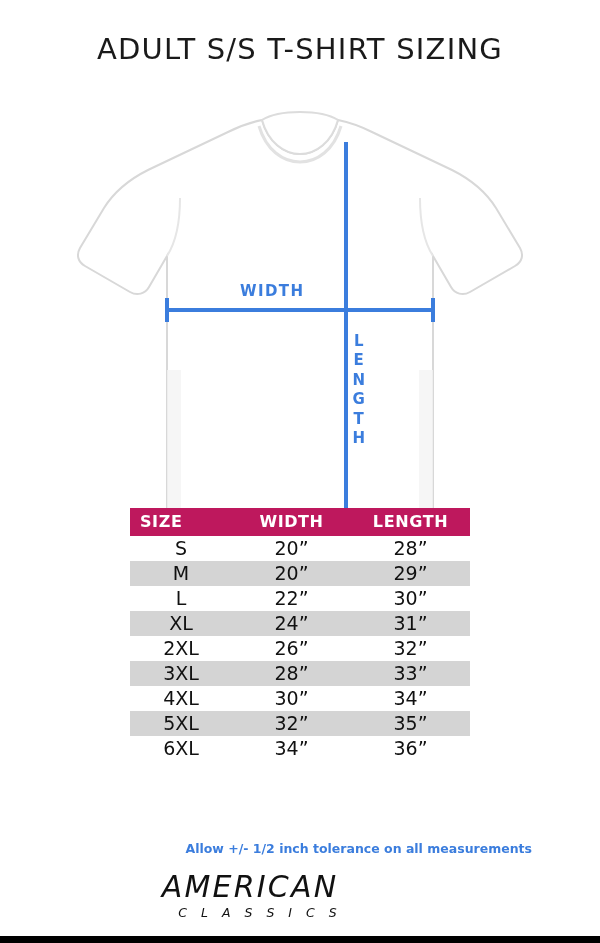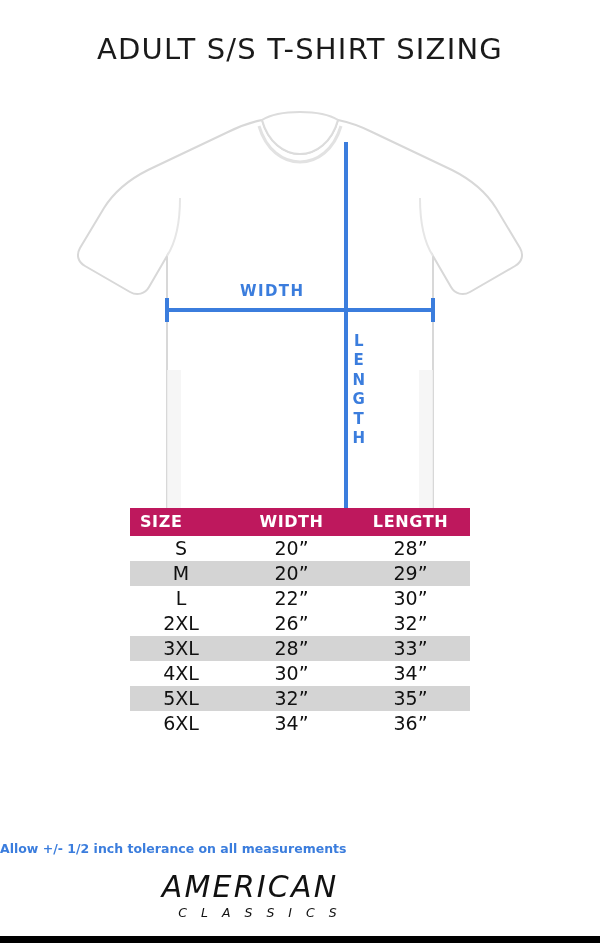--- a/index.html
+++ b/index.html
@@ -113,21 +113,21 @@
   .col-size { width: 30%; }
   .col-width { width: 35%; }
   .col-length { width: 35%; }
 
   
   .tolerance {
     position: absolute;
     left: 0;
     top: 841px;
     width: 532px;
-    text-align: left;
+    text-align: right;
     color: #3b7ddd;
     font-size: 12.5px;
     font-weight: bold;
     font-family: "DejaVu Sans", sans-serif;
   }
 
   
   .brand {
     position: absolute;
     left: 0;
@@ -242,20 +242,25 @@
         <tr class="even">
           <td>M</td>
           <td>20”</td>
           <td>29”</td>
         </tr>
         <tr class="odd">
           <td>L</td>
           <td>22”</td>
           <td>30”</td>
         </tr>
+        <tr class="even">
+          <td>XL</td>
+          <td>24”</td>
+          <td>31”</td>
+        </tr>
         <tr class="odd">
           <td>2XL</td>
           <td>26”</td>
           <td>32”</td>
         </tr>
         <tr class="even">
           <td>3XL</td>
           <td>28”</td>
           <td>33”</td>
         </tr>

